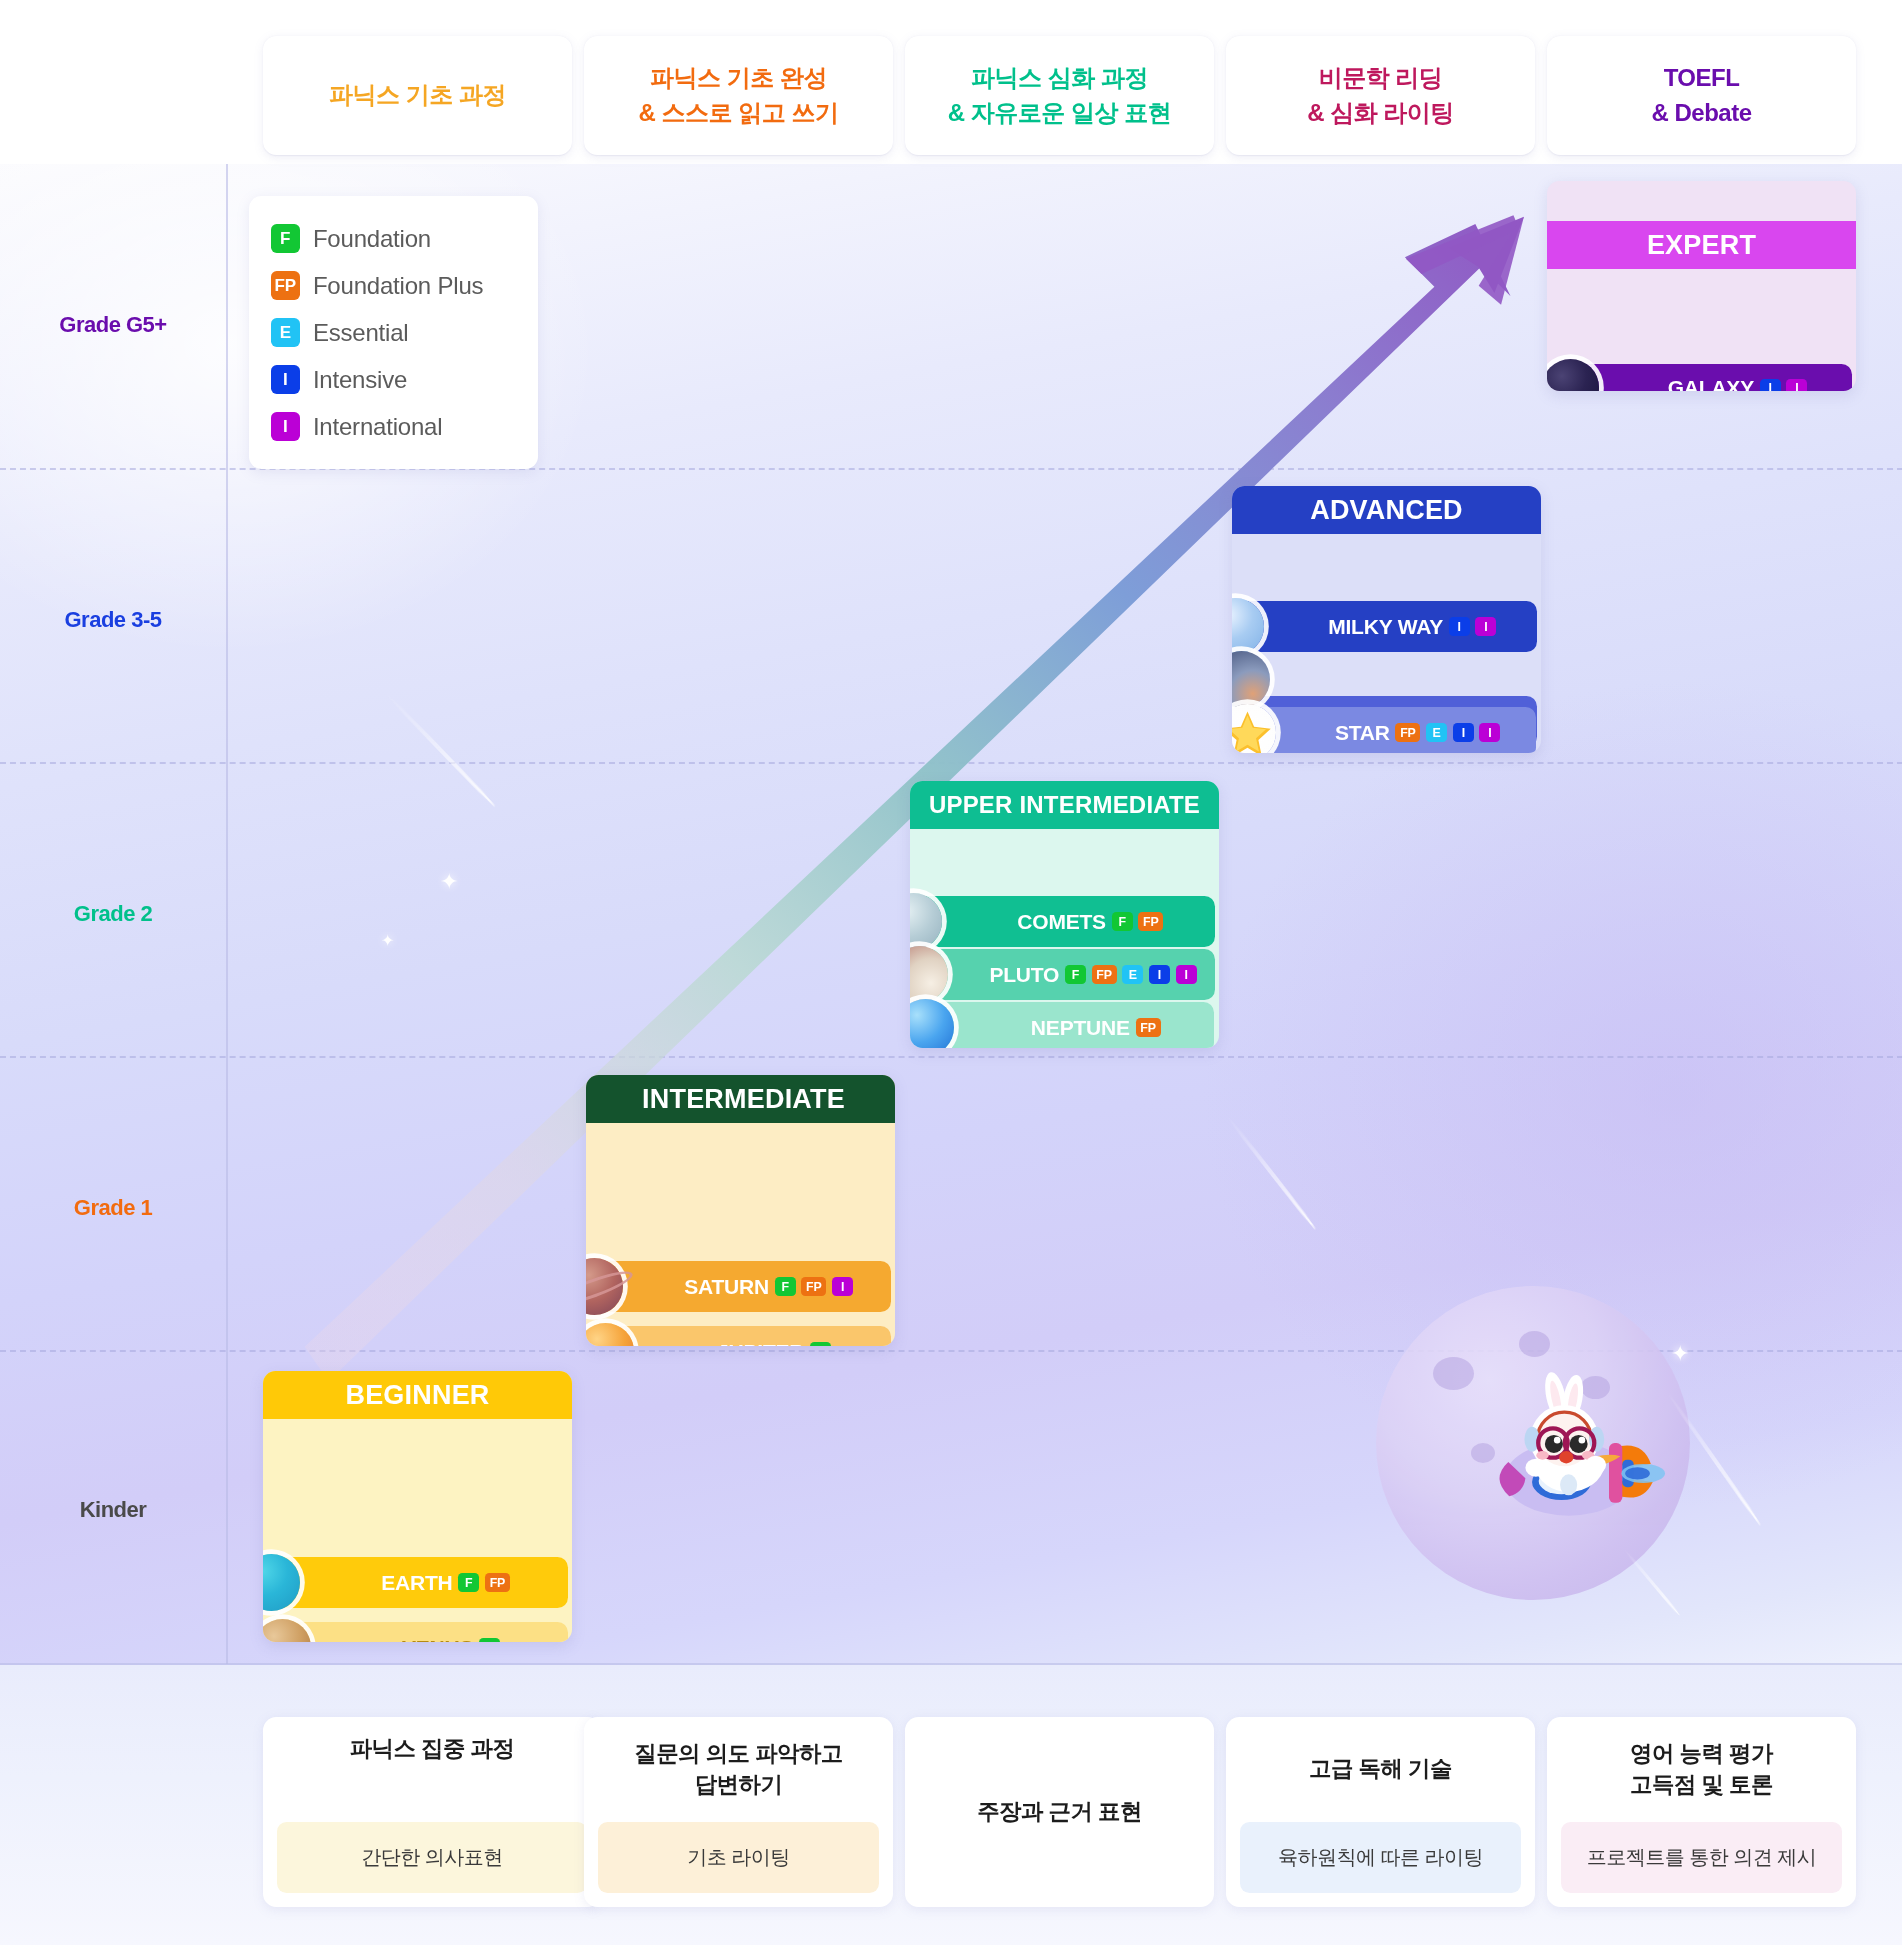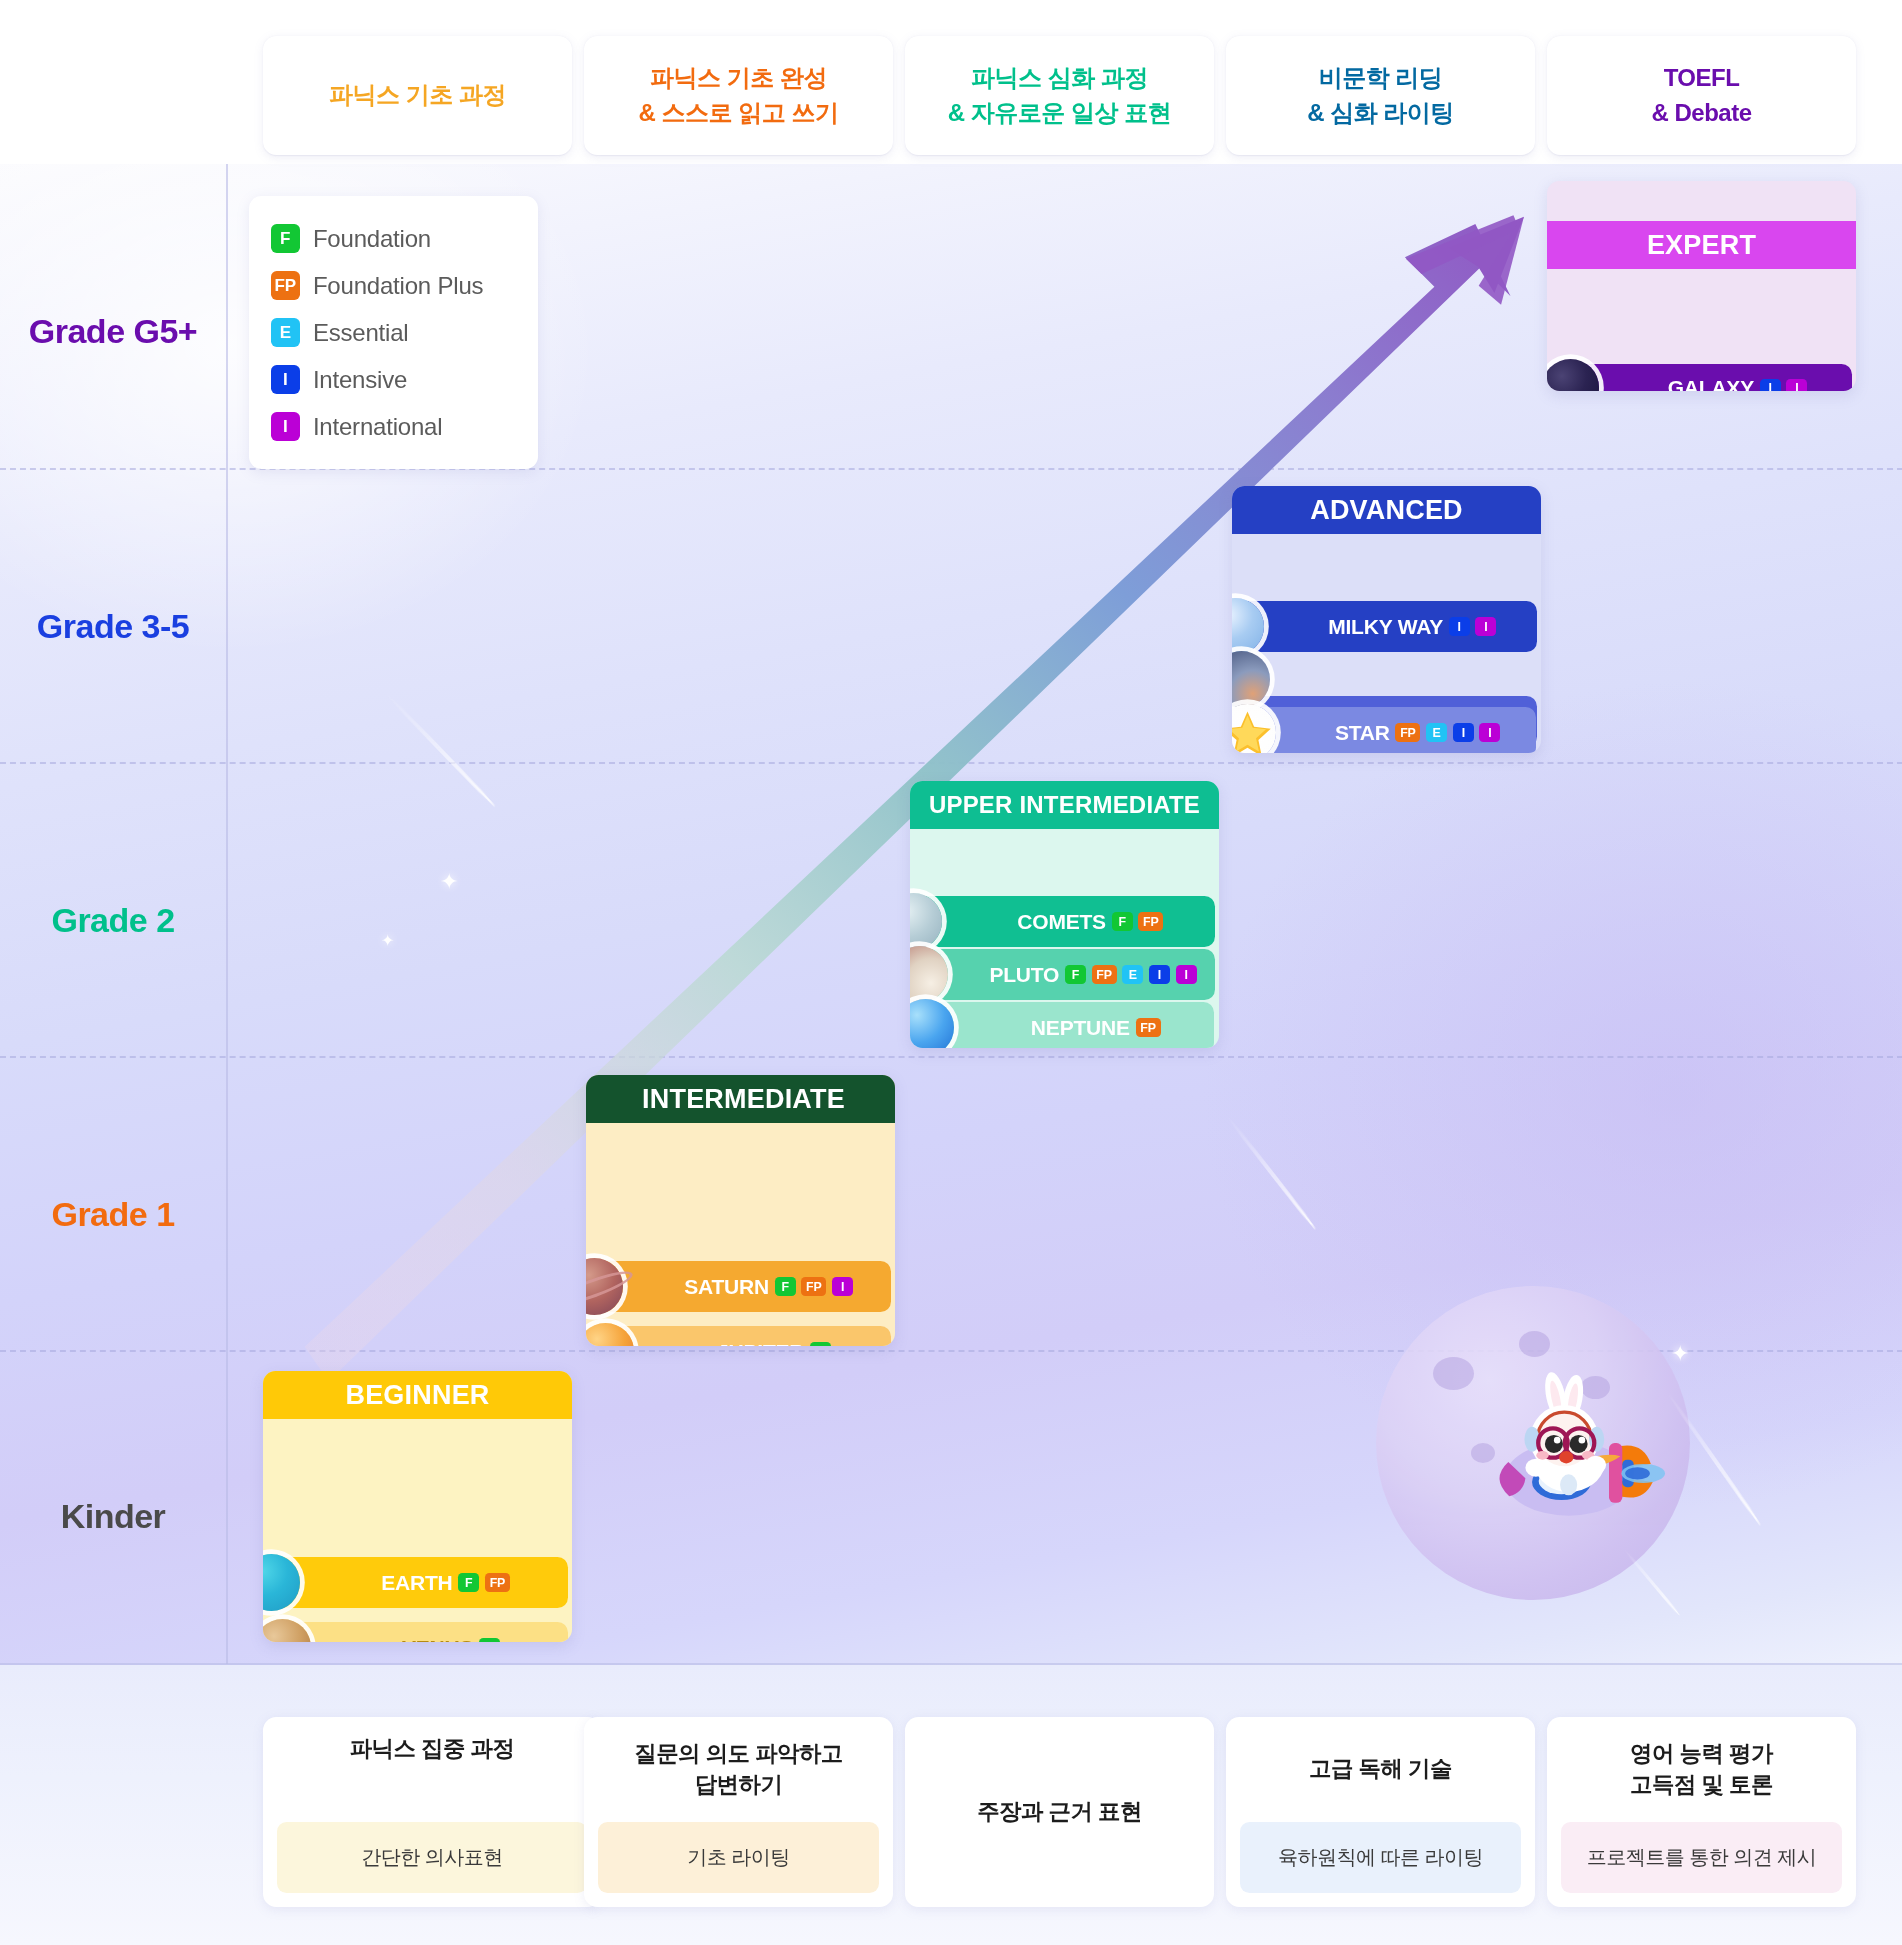--- a/index.html
+++ b/index.html
@@ -76,21 +76,21 @@
     position:absolute; top:36px; height:119px;
     background:#fff; border-radius:13.3px;
     box-shadow:0 2.9px 9.5px rgba(130,130,190,.13), 0 0.5px 1.4px rgba(120,120,180,.10);
     display:flex; align-items:center; justify-content:center; text-align:center;
     font-weight:bold; font-size:24px; line-height:1.42; letter-spacing:-0.5px;
   }
 
   
   .grade-label{
     position:absolute; width:226px; text-align:center;
-    font-size:34px; font-weight:bold; letter-spacing:-0.5px;
+    font-size:22px; font-weight:bold; letter-spacing:-0.5px;
   }
 
   
   .legend{
     position:absolute; left:249px; top:196px; width:289px;
     background:#fff; border-radius:12.4px; padding:19px 22px;
     box-shadow:0 3.8px 12.4px rgba(130,130,190,.14);
   }
   .legend-item{ display:flex; align-items:center; height:47px; }
   .legend-text{ font-size:24px; color:#5b5b5b; margin-left:13.3px; letter-spacing:-0.2px; }
@@ -205,21 +205,21 @@
           <div>파닉스 기초 완성</div>
           <div>&amp; 스스로 읽고 쓰기</div>
         </div>
       </div>
     <div class="hdr-card" style="left: 905px; width: 309px; color: rgb(0, 192, 139);">
         <div>
           <div>파닉스 심화 과정</div>
           <div>&amp; 자유로운 일상 표현</div>
         </div>
       </div>
-    <div class="hdr-card" style="left: 1226px; width: 309px; color: #0369a1;">
+    <div class="hdr-card" style="left: 1226px; width: 309px; color: #be185d;">
         <div>
           <div>비문학 리딩</div>
           <div>&amp; 심화 라이팅</div>
         </div>
       </div>
     <div class="hdr-card" style="left: 1547px; width: 309px; color: rgb(106, 13, 173);">
         <div>
           <div>TOEFL</div>
           <div>&amp; Debate</div>
         </div>

